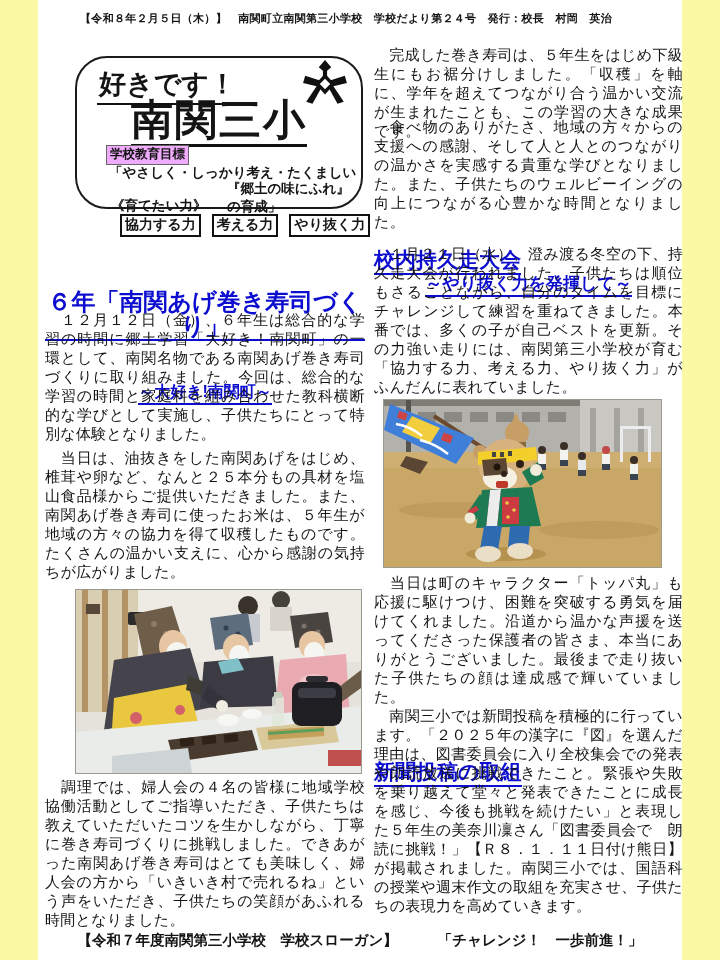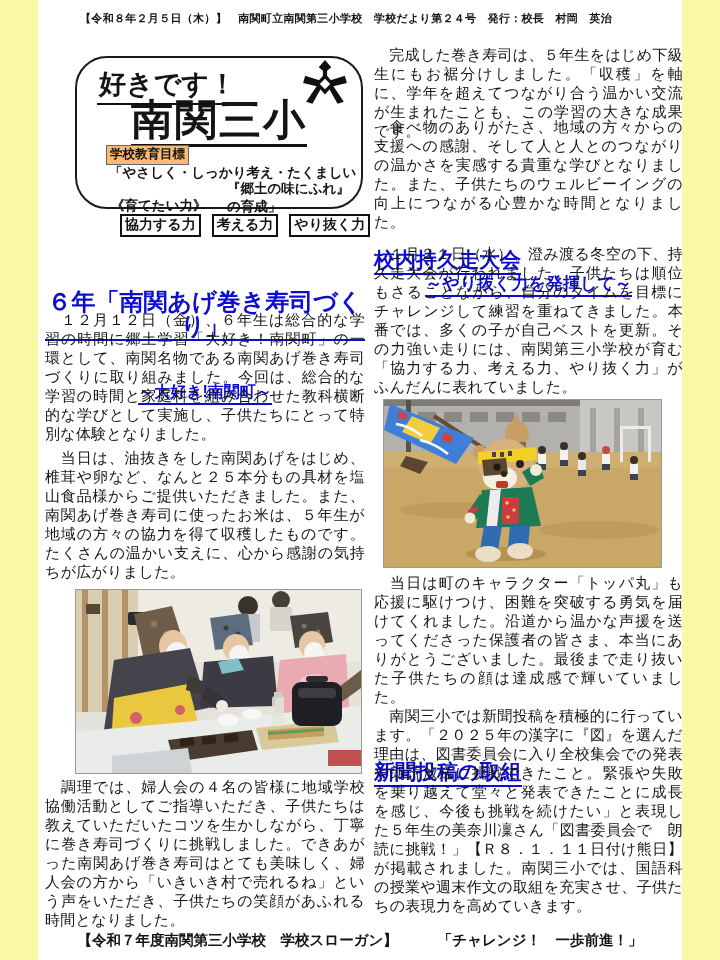--- a/index.html
+++ b/index.html
@@ -29,21 +29,21 @@
     border-bottom:2.5px solid #111; padding:0 4px 1px 2px;
   }
   .emblem { position:absolute; right:13px; top:2px; }
   .school-name {
     position:absolute; left:54px; top:38px; font-size:42px; font-weight:bold;
     font-family:"Liberation Serif","DejaVu Serif",serif;
     border-bottom:3px solid #111; padding-bottom:0; line-height:1.15; letter-spacing:2px;
   }
   .goal-label {
     position:absolute; left:29px; top:87px; font-size:12.5px; font-weight:bold;
-    border:1.5px solid #666; background:#fdba74; padding:0 3px 1px;
+    border:1.5px solid #666; background:#f0abfc; padding:0 3px 1px;
   }
   .goal-1 { position:absolute; left:32px; top:106px; font-size:13.5px; font-weight:bold; }
   .goal-2 { position:absolute; left:150px; top:122px; font-size:13.5px; font-weight:bold; }
   .powers-label { position:absolute; left:34px; top:139px; font-size:13.5px; font-weight:bold; }
   .powers { position:absolute; left:43px; top:156px; display:flex; gap:11px; }
   .power-box { border:2px solid #111; font-size:14px; font-weight:bold; padding:0 3px 1px; white-space:nowrap; }
 
   
   .col-left  { position:absolute; left:45px;  width:320px; }
   .col-right { position:absolute; left:374px; width:309px; }

